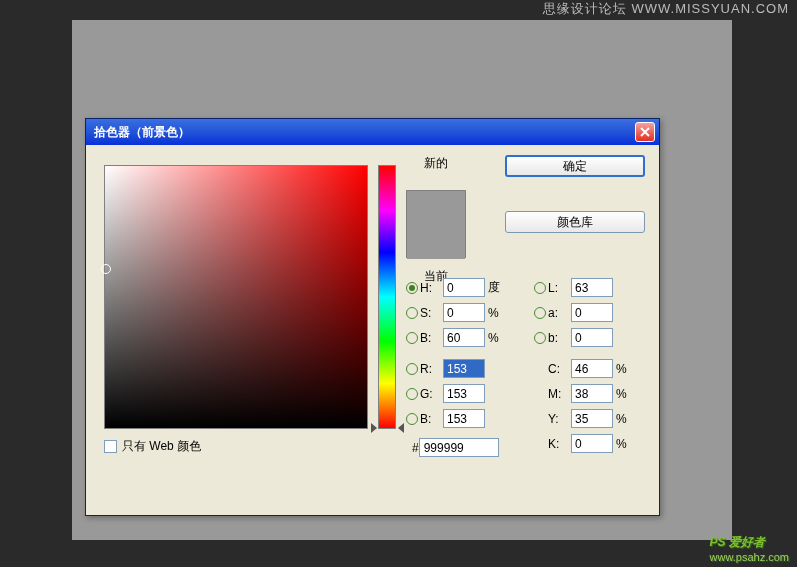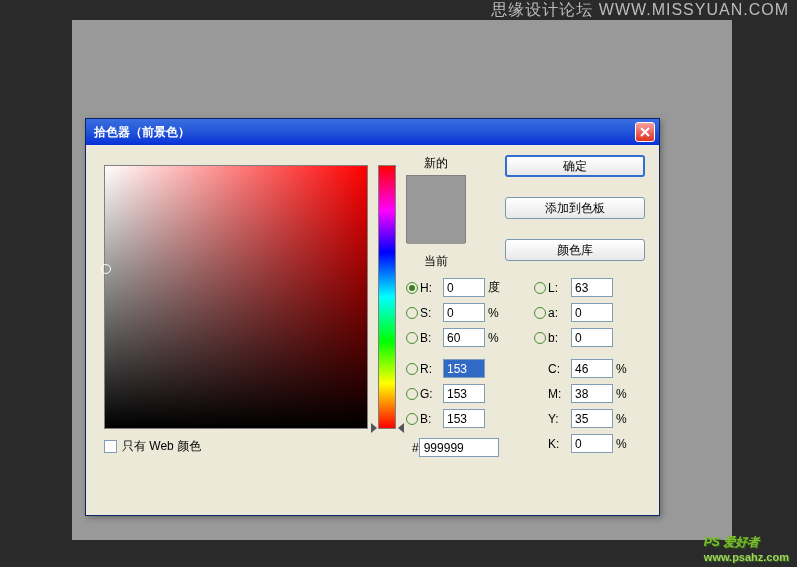--- a/index.html
+++ b/index.html
@@ -9,44 +9,44 @@
 .titlebar{height:26px;background:linear-gradient(#3a6ee0,#2254d8 50%,#0831d9);display:flex;align-items:center;padding:0 4px 0 8px;color:#fff;font-weight:bold}
 .titlebar .title{flex:1}
 .close-btn{width:20px;height:20px;background:linear-gradient(#f5a1a1,#e03020);border:1px solid #fff;border-radius:3px;display:flex;align-items:center;justify-content:center;color:#fff;font-weight:bold;cursor:pointer}
 .body{padding:14px 12px 12px 12px;position:relative;height:370px}
 .sv-box{position:absolute;left:18px;top:20px;width:264px;height:264px;border:1px solid #808080;background:linear-gradient(to top,#000,rgba(0,0,0,0)),linear-gradient(to right,#fff,#f00)}
 .sv-cursor{position:absolute;left:-4px;top:98px;width:10px;height:10px;border:1px solid #fff;border-radius:50%}
 .hue-bar{position:absolute;left:292px;top:20px;width:18px;height:264px;background:linear-gradient(to bottom,#f00 0%,#f0f 17%,#00f 33%,#0ff 50%,#0f0 67%,#ff0 83%,#f00 100%);border:1px solid #808080}
 .hue-arrow-l{position:absolute;left:285px;top:278px;width:0;height:0;border-top:5px solid transparent;border-bottom:5px solid transparent;border-left:6px solid #555}
 .hue-arrow-r{position:absolute;left:312px;top:278px;width:0;height:0;border-top:5px solid transparent;border-bottom:5px solid transparent;border-right:6px solid #555}
 .swatch-wrap{position:absolute;left:320px;top:10px;text-align:center}
-.swatch-label-new{margin-bottom:3px}
+.swatch-label-new{margin-bottom:18px}
 .swatch{width:60px;height:68px;border:1px solid #808080}
 .sw-new{height:34px;background:#999}
 .sw-cur{height:34px;background:#999}
 .swatch-label-cur{margin-top:10px}
 .btns{position:absolute;right:14px;top:10px;width:140px;display:flex;flex-direction:column;gap:6px}
 .btn{height:22px;background:linear-gradient(#fff,#e8e8e8);border:1px solid #7a98af;border-radius:3px;cursor:pointer;display:flex;align-items:center;justify-content:center}
 .btn.default{border:2px solid #2f6fd0}
 .fields{position:absolute;left:320px;top:130px;width:240px}
 .row{display:flex;align-items:center;height:25px}
 .radio{width:12px;height:12px;border:1px solid #4b8b34;border-radius:50%;margin-right:2px;display:inline-flex;align-items:center;justify-content:center}
 .radio.sel::after{content:"";width:6px;height:6px;background:#3c7f26;border-radius:50%}
 .lbl{width:20px;text-align:left}
 .inp{width:42px;height:19px;border:1px solid #7f9db9;background:#fff;padding:0 3px;text-align:left;margin:0 3px}
 .inp.hi{background:#316ac5;color:#fff}
 .unit{width:18px}
 .gap{width:28px}
 .hex-row{position:absolute;left:326px;top:293px;display:flex;align-items:center}
 .hex-inp{width:80px;height:19px;border:1px solid #7f9db9;background:#fff;padding:0 4px;}
 .web-check{position:absolute;left:18px;top:293px;display:flex;align-items:center;gap:5px}
 .chk{width:13px;height:13px;border:1px solid #7f9db9;background:#fff}
-.watermark1{position:absolute;right:8px;top:0;color:#bbb;font-size:16px;letter-spacing:1px}
+.watermark1{position:absolute;right:8px;top:0;color:#bbb;font-size:13px;letter-spacing:1px}
 .watermark2{position:absolute;right:8px;bottom:4px;color:#7fc030;font-size:20px;font-style:italic;font-weight:bold;text-shadow:1px 1px 1px #356b1a}
-.watermark2 small{font-size:11px;color:#9fd060;display:block;text-align:center;font-style:normal;font-weight:bold}
+.watermark2 small{font-size:11px;color:#9fd060;display:block;text-align:center;font-style:normal;font-weight:normal}
 </style>
 </head>
 <body>
 
 <div class="watermark1">思缘设计论坛 WWW.MISSYUAN.COM</div>
 <div class="canvas"></div>
 
 <div class="dialog">
   <div class="titlebar">
     <span class="title">拾色器（前景色）</span>
@@ -70,21 +70,20 @@
       <div class="swatch">
         <div class="sw-new"></div>
         <div class="sw-cur"></div>
       </div>
       <div class="swatch-label-cur">当前</div>
     </div>
 
     <div class="btns">
       <div class="btn default">确定</div>
       <div style="height:8px"></div>
-      <div class="btn">添加到色板</div>
       <div style="height:8px"></div>
       <div class="btn">颜色库</div>
     </div>
 
     <div class="fields">
       <div class="row">
         <span class="radio sel"></span>
         <span class="lbl">H:</span>
         <input class="inp" value="0" style="">
         <span class="unit">度</span>

